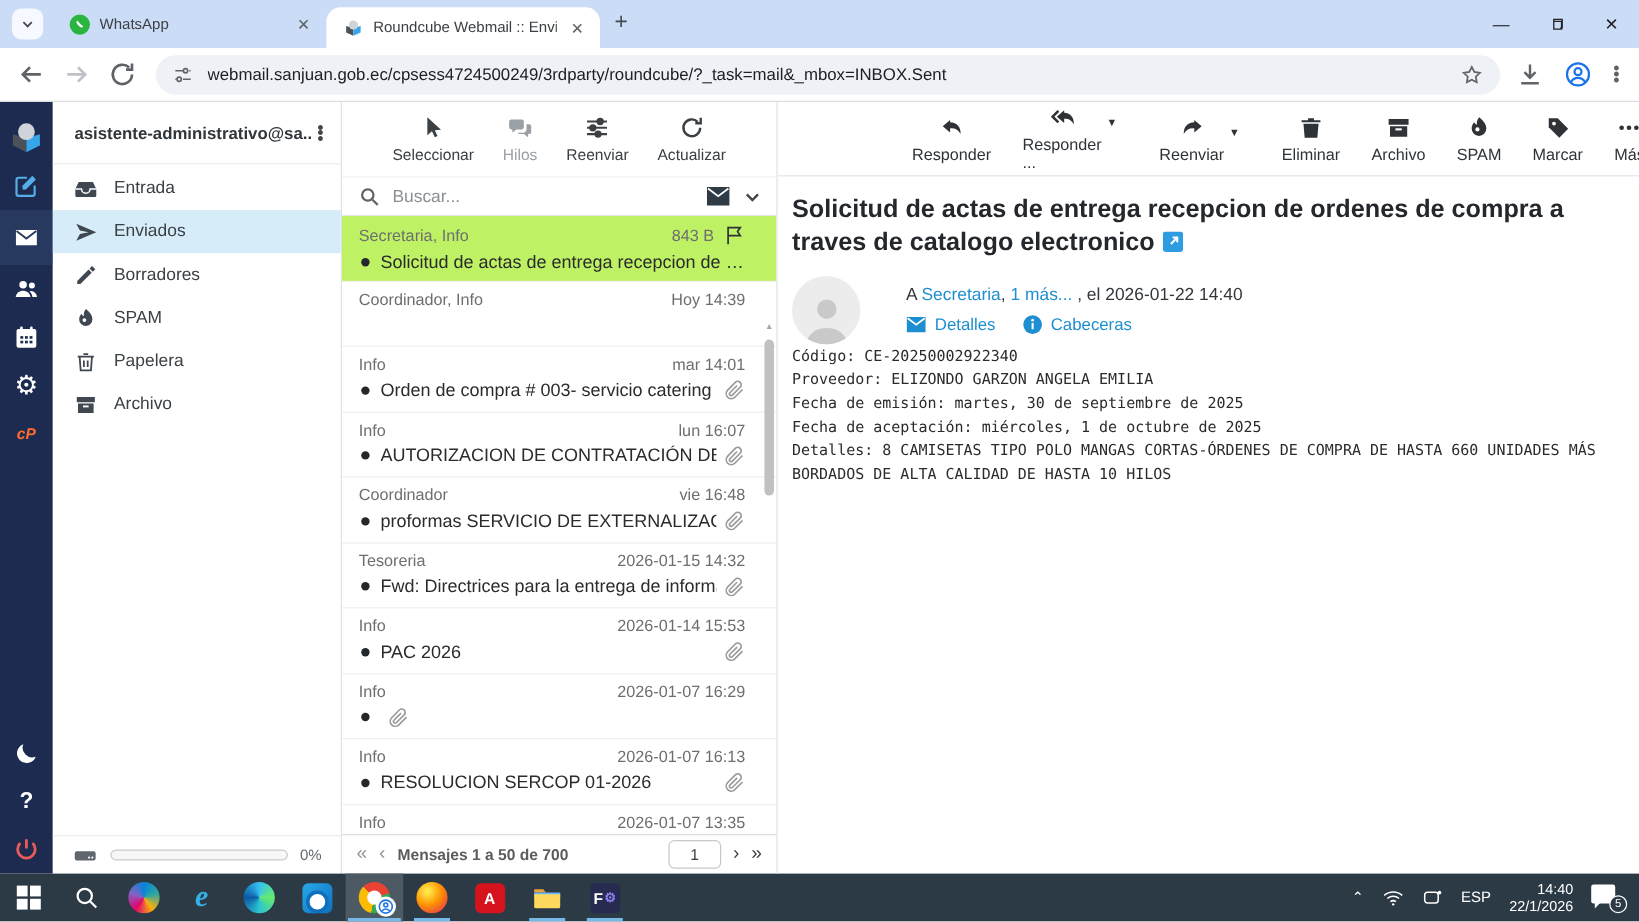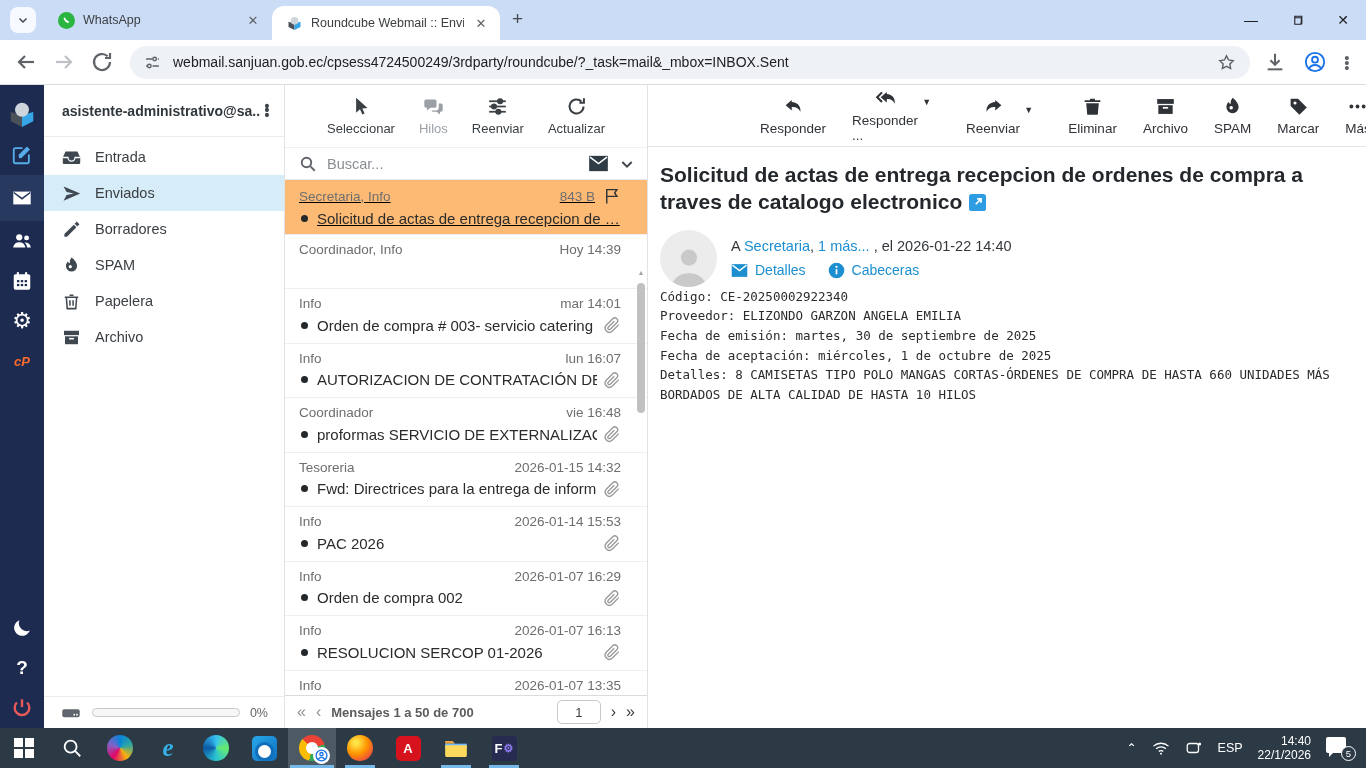--- a/index.html
+++ b/index.html
@@ -64,21 +64,21 @@
   .tbtn svg { width:21px; height:21px; }
   .tbtn.disabled { color:#9aa0a6; }
   .searchrow { height:33px; border-top:1px solid #f0f0f0; border-bottom:1px solid #e7e7e7; display:flex; align-items:center; padding:0 12px 0 14px; gap:10px; flex:none; }
   .searchrow svg.mag { width:18px; height:18px; color:#5f6368; flex:none; }
   .searchrow input { border:none; outline:none; flex:1; font-size:14.5px; color:#3c4043; font-family:"Liberation Sans",sans-serif; background:transparent; }
   .searchrow input::placeholder { color:#8a8f94; }
   .scope { width:21px; height:17px; color:#2f3b45; flex:none; }
   .schev { width:16px; height:16px; color:#41464c; flex:none; }
   .rows { height:515px; overflow:hidden; position:relative; flex:none; }
   .mrow { height:54.5px; border-bottom:1px solid #efefef; padding:7px 26px 0 14px; }
-  .mrow.sel { background:#fdba74;text-decoration:underline; }
+  .mrow.sel { background:#bef264; }
   .l1 { display:flex; align-items:center; font-size:13.5px; color:#6e6e6e; }
   .l1 .from { flex:1; white-space:nowrap; overflow:hidden; }
   .l1 .meta { white-space:nowrap; }
   .l1 .flag { width:18px; height:18px; color:#2f3338; margin-left:8px; flex:none; }
   .l2 { display:flex; align-items:center; margin-top:5px; }
   .dot { width:7px; height:7px; border-radius:50%; background:#25282b; margin:0 9px 0 2px; flex:none; }
   .subj { flex:1; font-size:15px; color:#2b2b2b; white-space:nowrap; overflow:hidden; }
   .clip { width:18px; height:18px; color:#999; margin-left:6px; flex:none; }
   .lscroll { position:absolute; right:1px; top:182px; width:10px; height:513px; }
   .lscroll .up,.lscroll .dn { position:absolute; left:0; width:10px; text-align:center; font-size:7px; color:#a6a6a6; }
@@ -95,21 +95,21 @@
   .vtb { display:flex; flex-direction:column; align-items:center; gap:4px; color:#2f3338; font-size:13.5px; position:relative; }
   .vtb svg { width:21px; height:21px; }
   .caret { position:absolute; right:-13px; top:9px; font-size:9px; color:#2f3338; }
   .vtb.gap { margin-left:22px; }
   .vcontent { padding:14px 20px 0 12px; }
   .subject { font-size:21px; font-weight:bold; color:#24282c; line-height:1.3; max-width:700px; }
   .extlink { display:inline-block; width:17px; height:17px; vertical-align:-2px; margin-left:7px; }
   .mhead { display:flex; margin-top:14px; gap:14px; align-items:center; }
   .avatar { width:57px; height:57px; border-radius:50%; background:#ececec; overflow:hidden; display:flex; align-items:flex-end; justify-content:center; flex:none; }
   .avatar svg { width:44px; height:44px; }
-  .hlines { display:flex; flex-direction:column; gap:8px; }
+  .hlines { display:flex; flex-direction:column; gap:8px;margin-left:24px; }
   .hl1 { font-size:14.5px; color:#33373b; }
   .hl1 .lnk { color:#1d8fd1; }
   .hl2 { display:flex; align-items:center; gap:22px; font-size:14px; color:#1d8fd1; }
   .hl2 .ic { width:17px; height:17px; color:#1d8fd1; }
   .hl2 .item { display:flex; align-items:center; gap:7px; }
   .mbody { font-family:"DejaVu Sans Mono",monospace; font-size:12.5px; color:#2b2b2b; line-height:19.7px; max-width:690px; }
 
   
   .taskbar { height:40px; background:#2c3a46; display:flex; align-items:center; flex:none; }
   .tcell { width:48px; height:40px; display:flex; align-items:center; justify-content:center; position:relative; flex:none; }
@@ -504,21 +504,20 @@
               </span>
             </div>
   </div>
           <div class="mrow">
     <div class="l1">
       <span class="from">Info</span>
       <span class="meta">2026-01-07 16:29</span>
     </div>
     <div class="l2">
       <span class="dot"></span>
-      <span class="subj">Orden de compra 002</span>
     <span class="clip" style="display: flex;">
                 <svg viewBox="0 0 24 24" fill="none" stroke="currentColor" stroke-width="1.8">
                   <path d="M21 11.5 12.2 20.3a5.6 5.6 0 0 1-7.9-7.9L13 3.6a3.8 3.8 0 0 1 5.4 5.4l-8.7 8.7a1.9 1.9 0 0 1-2.7-2.7l8-8"></path>
                 </svg>
               </span>
             </div>
   </div>
           <div class="mrow">
     <div class="l1">
       <span class="from">Info</span>

